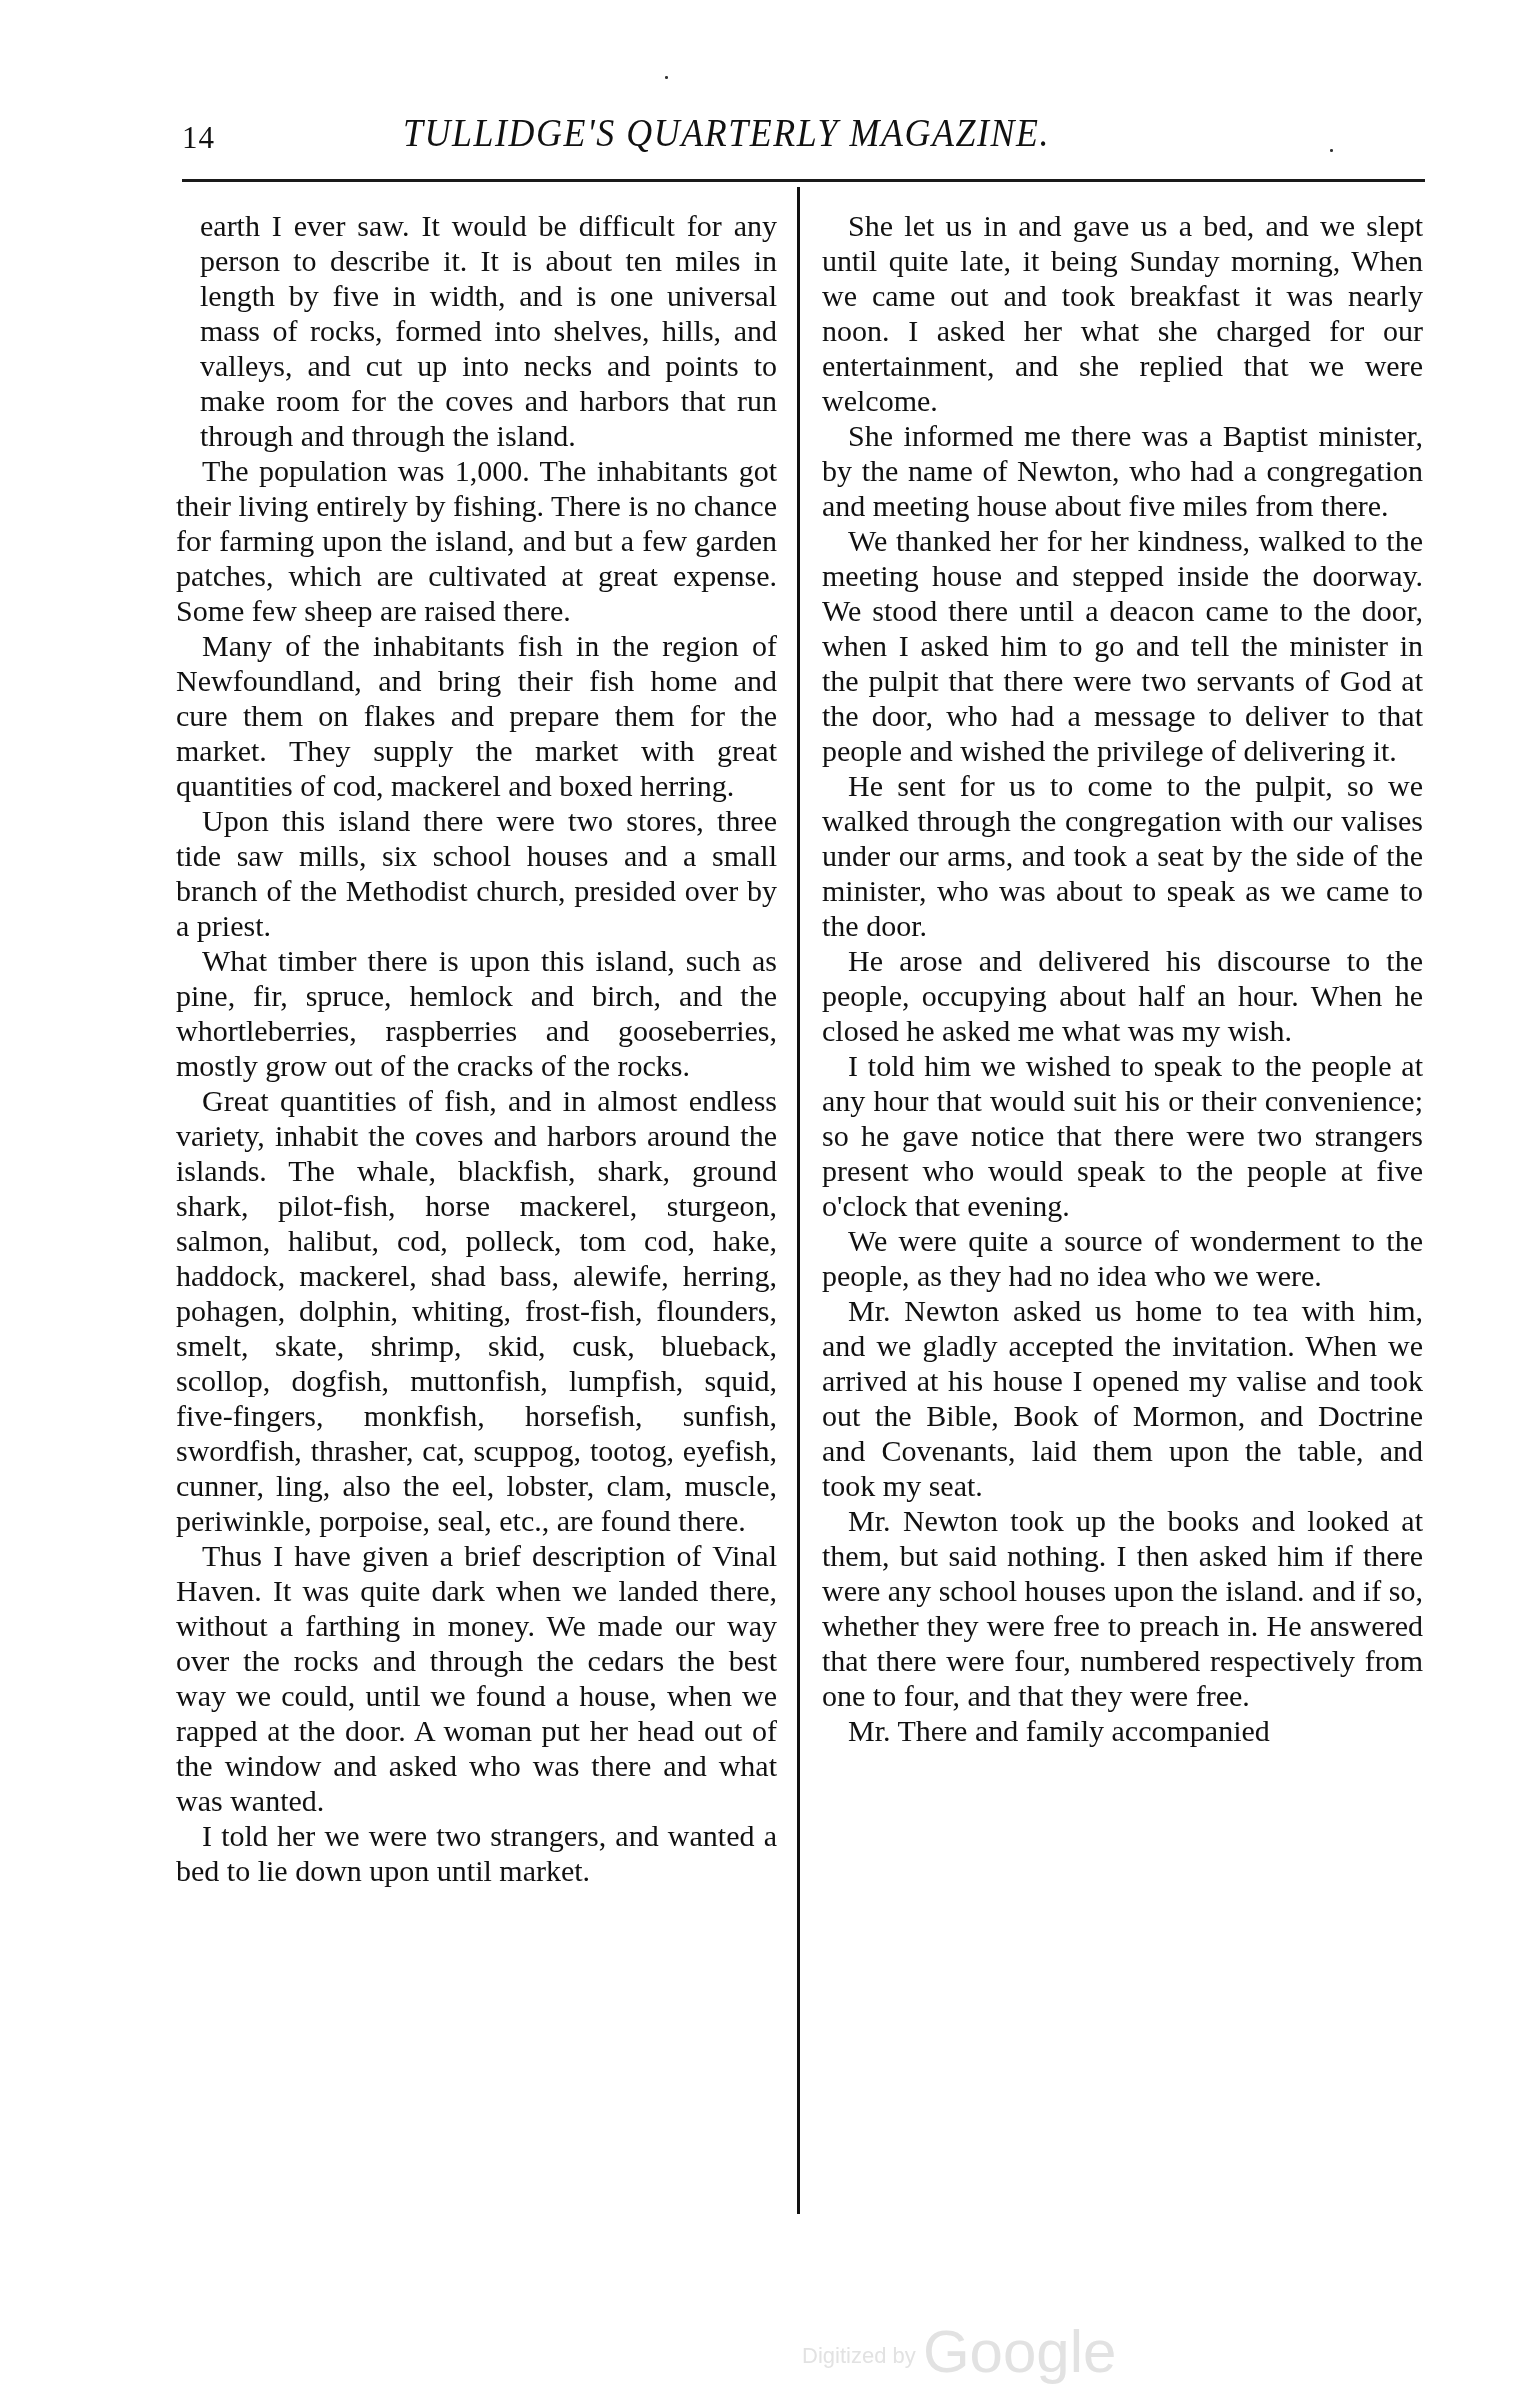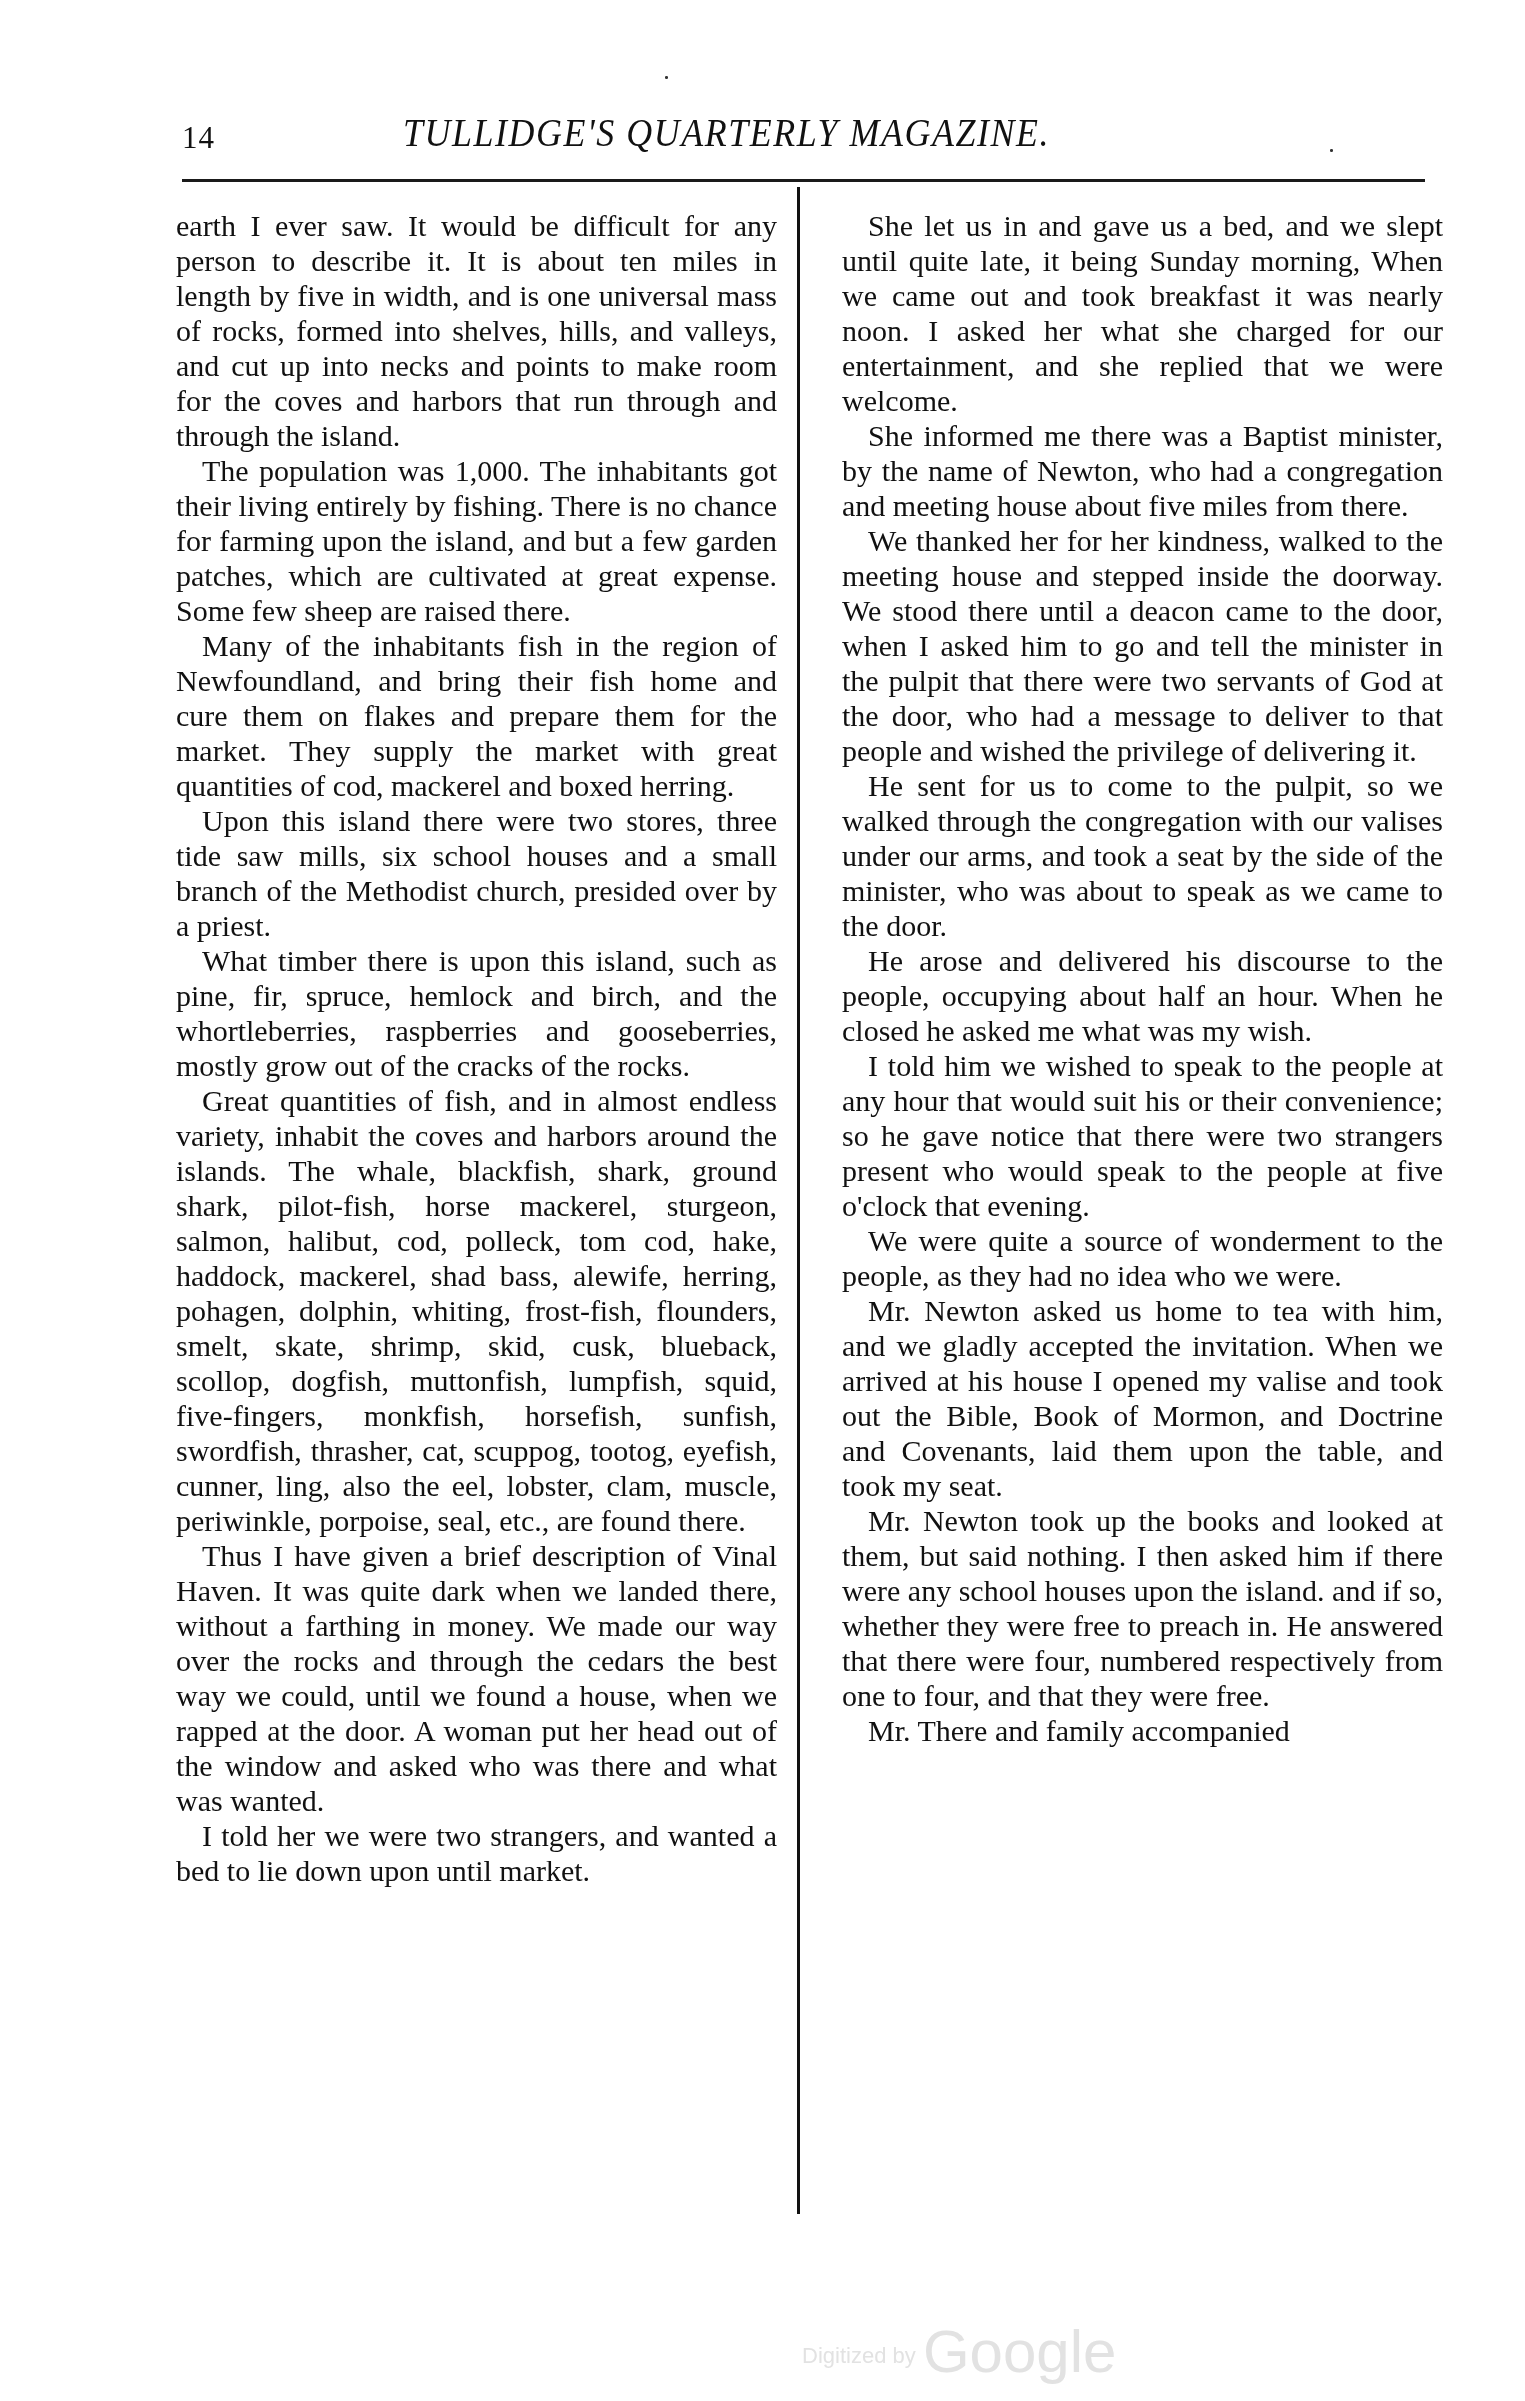--- a/index.html
+++ b/index.html
@@ -65,29 +65,30 @@
       font-size: 30px;
       line-height: 35px;
       text-align: justify;
       hyphens: none;
     }
     .column.left {
       left: 176px;
       width: 601px;
     }
     .column.right {
-      left: 842px;
+      left: 822px;
       width: 601px;
     }
     .column p {
       margin: 0;
       text-indent: 26px;
     }
     .column p.cont {
       text-indent: 0;
+      margin-left: 24px;
     }
     .watermark {
       position: absolute;
       left: 802px;
       top: 2317px;
       color: #e2e2e2;
       white-space: nowrap;
       font-family: "Liberation Sans", sans-serif;
     }
     .watermark .digitized {

